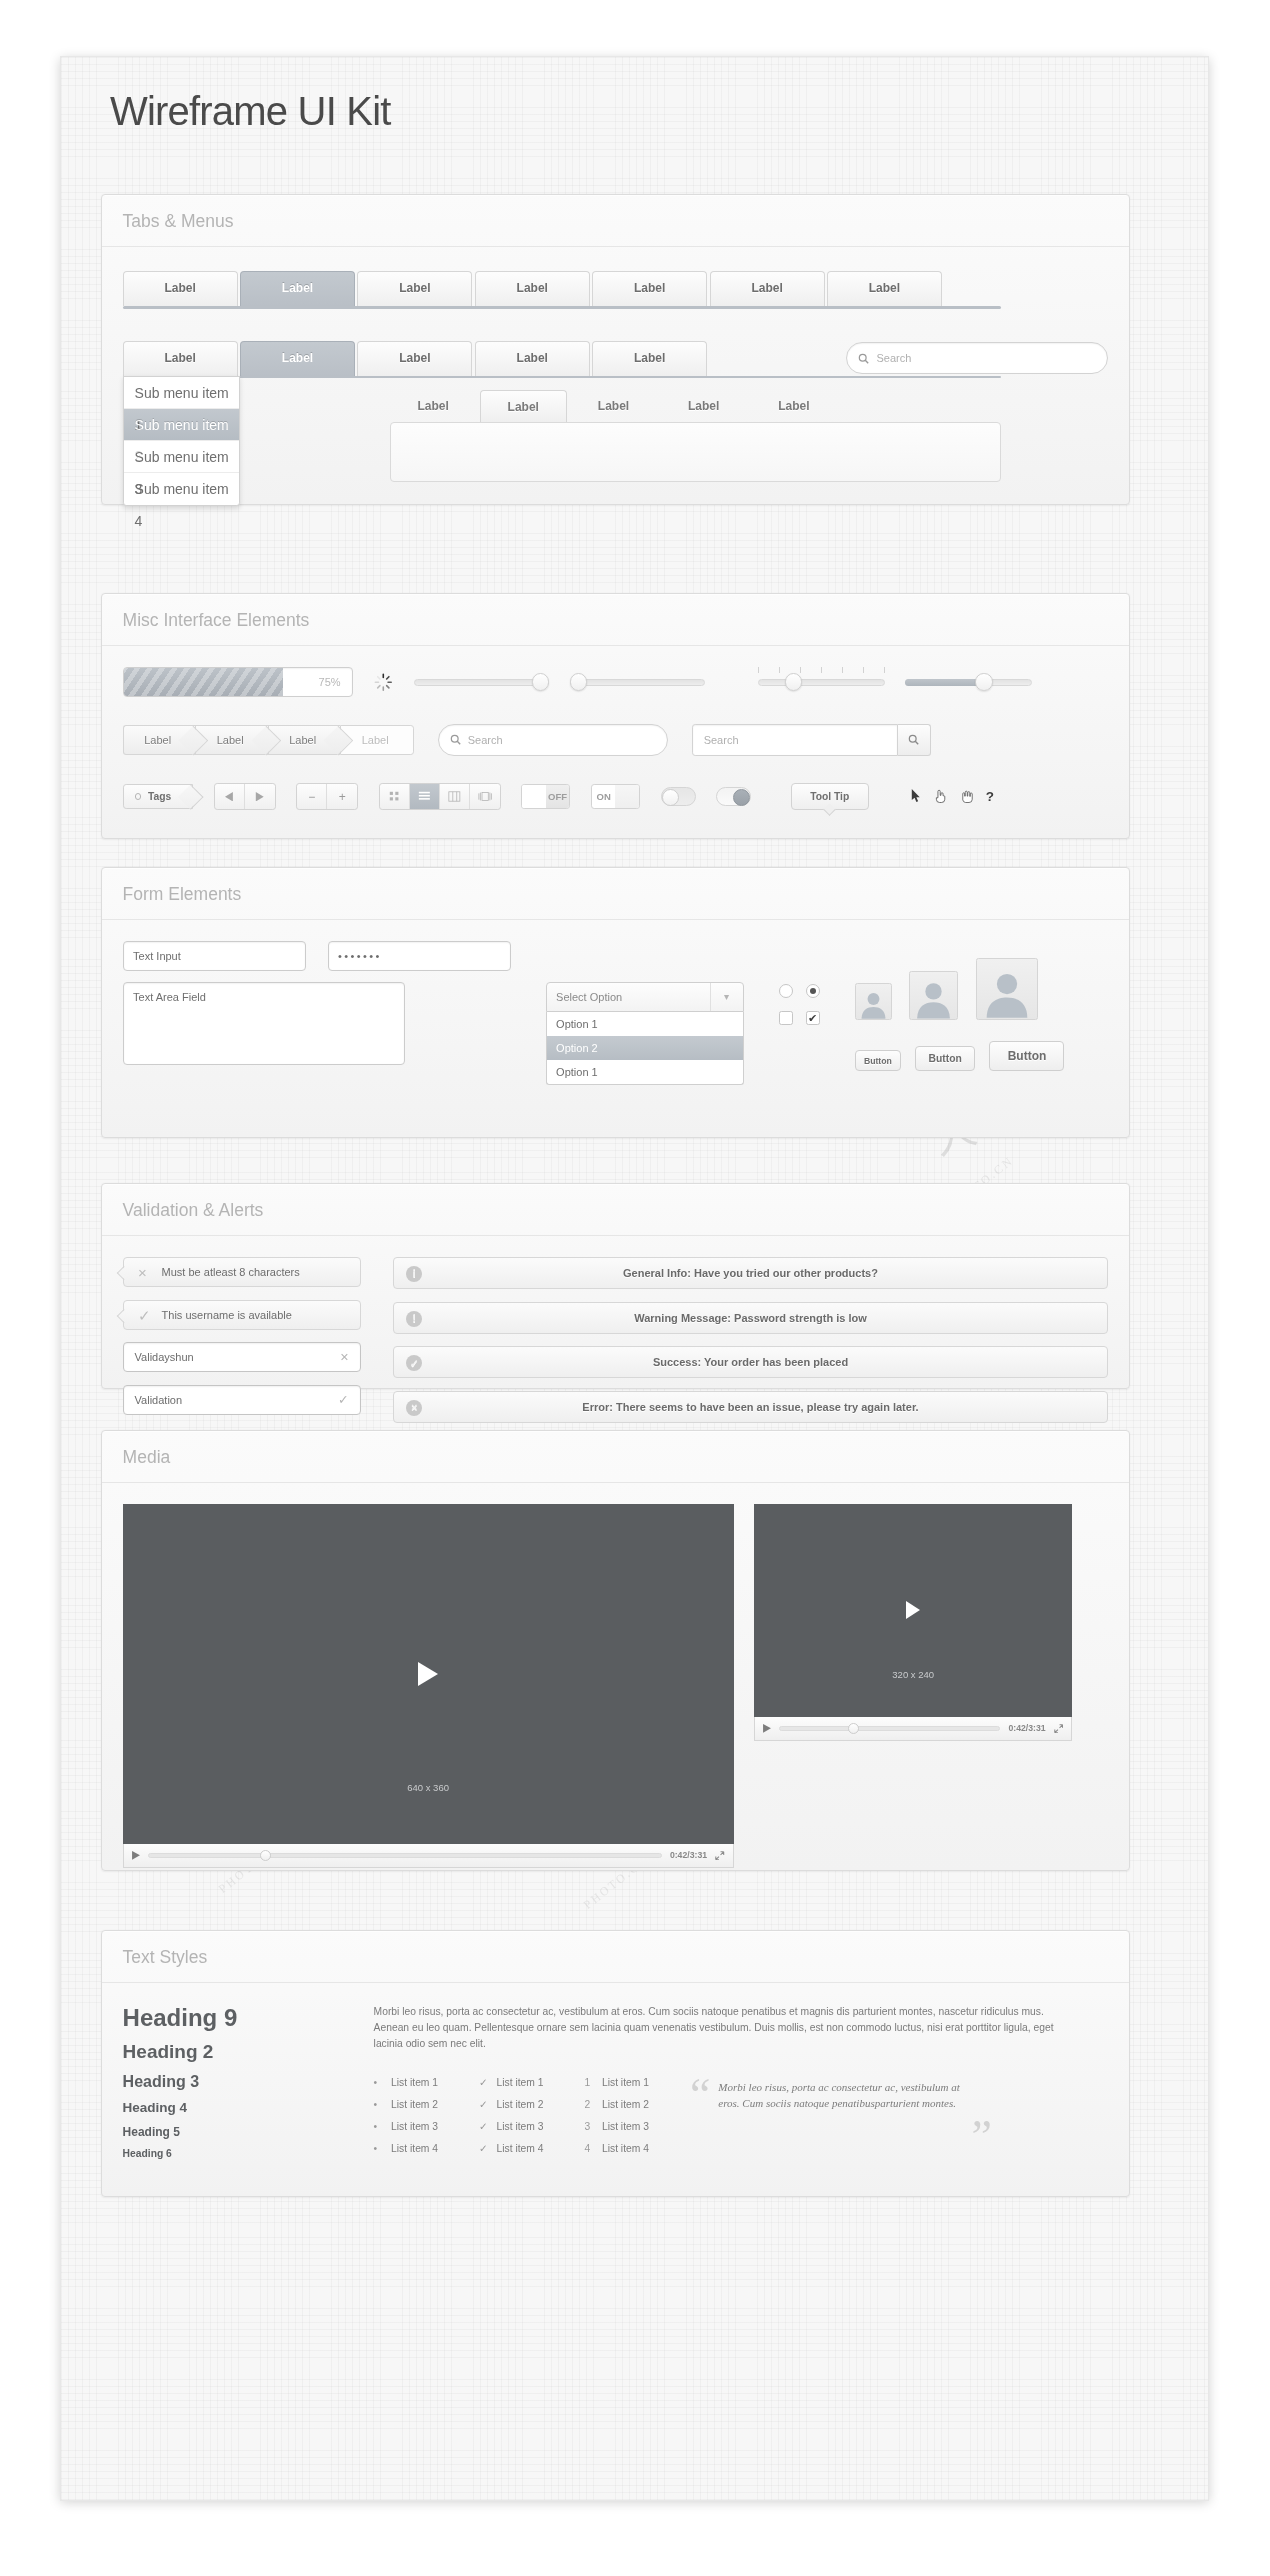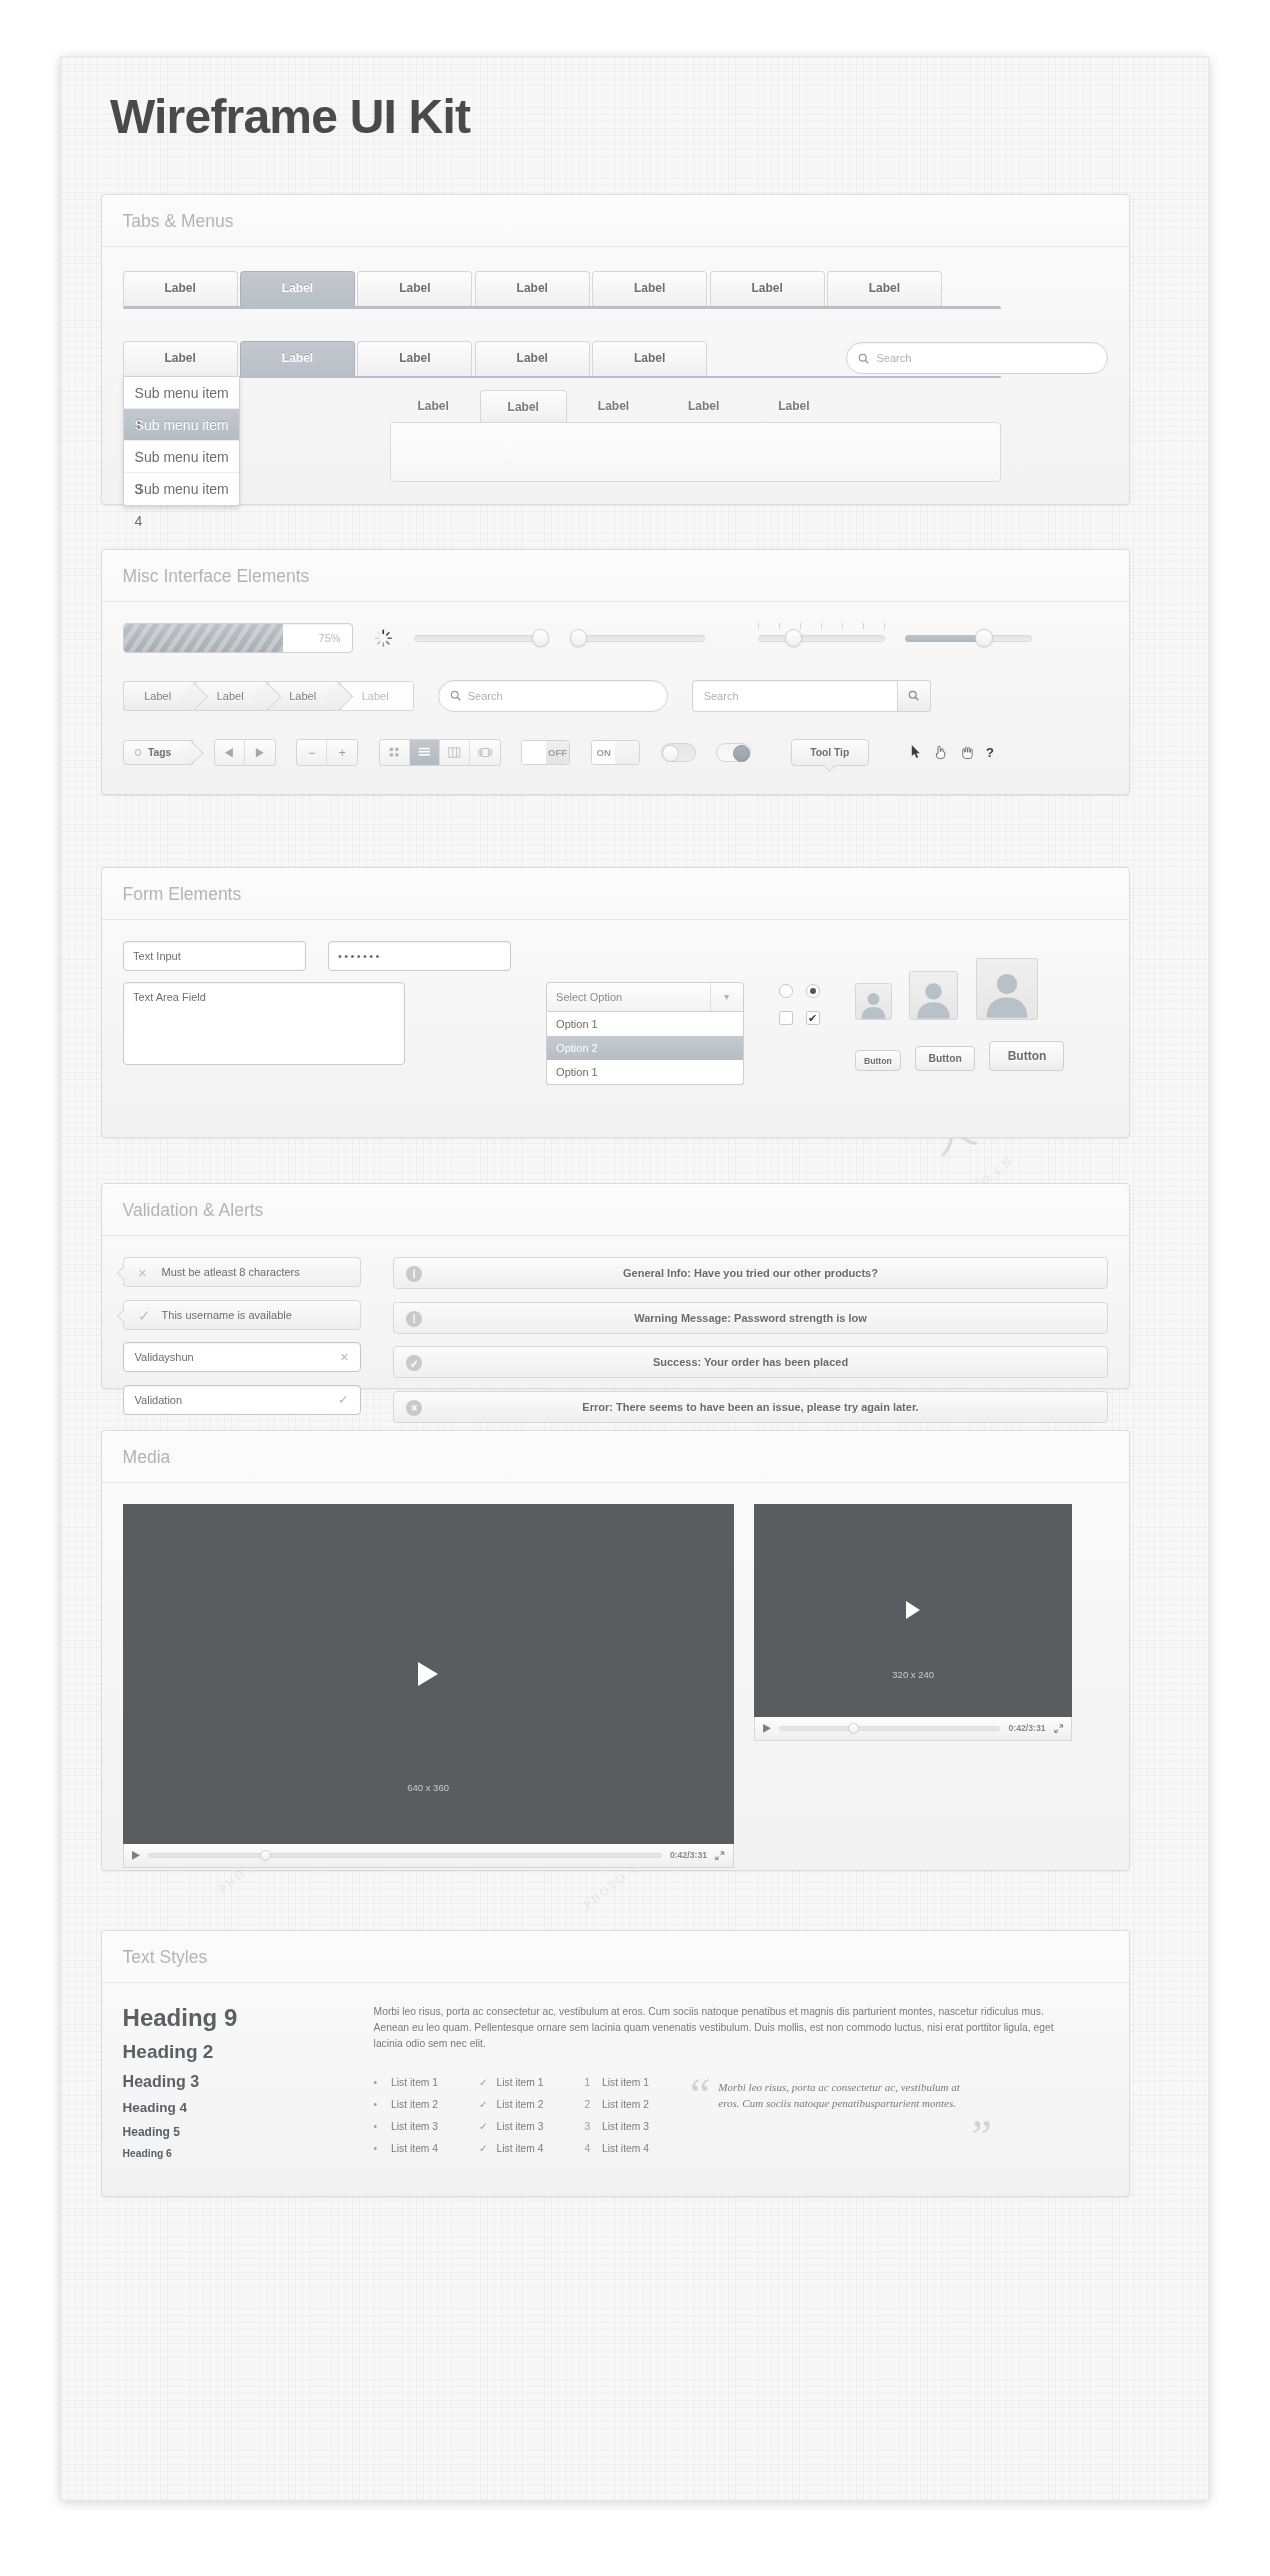--- a/index.html
+++ b/index.html
@@ -29,21 +29,21 @@
     pointer-events:none; user-select:none; font-family:"Liberation Serif",serif;
   }
   .wmk{
     position:absolute; pointer-events:none; user-select:none;
     color:rgba(120,120,120,.20); font-size:48px; transform:rotate(-18deg);
     font-family:"DejaVu Sans",sans-serif;
   }
 
   h1.page-title{
     position:absolute; left:49px; top:32px;
-    font-size:48px; font-weight:bold; color:#4a4a4a; letter-spacing:-0.8px;text-align:center;
+    font-size:40px; font-weight:normal; color:#4a4a4a; letter-spacing:-0.8px;text-align:center;
   }
 
   
   .panel{
     position:absolute; left:40px; width:1029px;
     background:linear-gradient(#fbfbfb,#f2f2f2);
     border:0.8px solid #dcdcdc; border-radius:4px;
     box-shadow:0 0.8px 1.6px rgba(0,0,0,.06), inset 0 0.8px 0 #fff;
   }
   .panel-title{
@@ -396,21 +396,21 @@
             <div class="ptab">Label</div>
             <div class="ptab">Label</div>
             <div class="ptab">Label</div>
           </div>
           <div class="contentbox"></div>
         </div>
       </div>
     </div>
   </div>
 
-  <div class="panel" style="top:492px; height:246px;">
+  <div class="panel" style="top:536px; height:246px;">
     <div class="panel-title">Misc Interface Elements</div>
     <div class="panel-body" style="padding-top:20.6px;">
 
       <div style="display:flex; align-items:center; gap:20.6px;">
         <div class="progress">
           <div class="fill"></div>
           <div class="pct">75%</div>
         </div>
 
         <svg width="20.6" height="20.6" viewBox="0 0 26 26">

